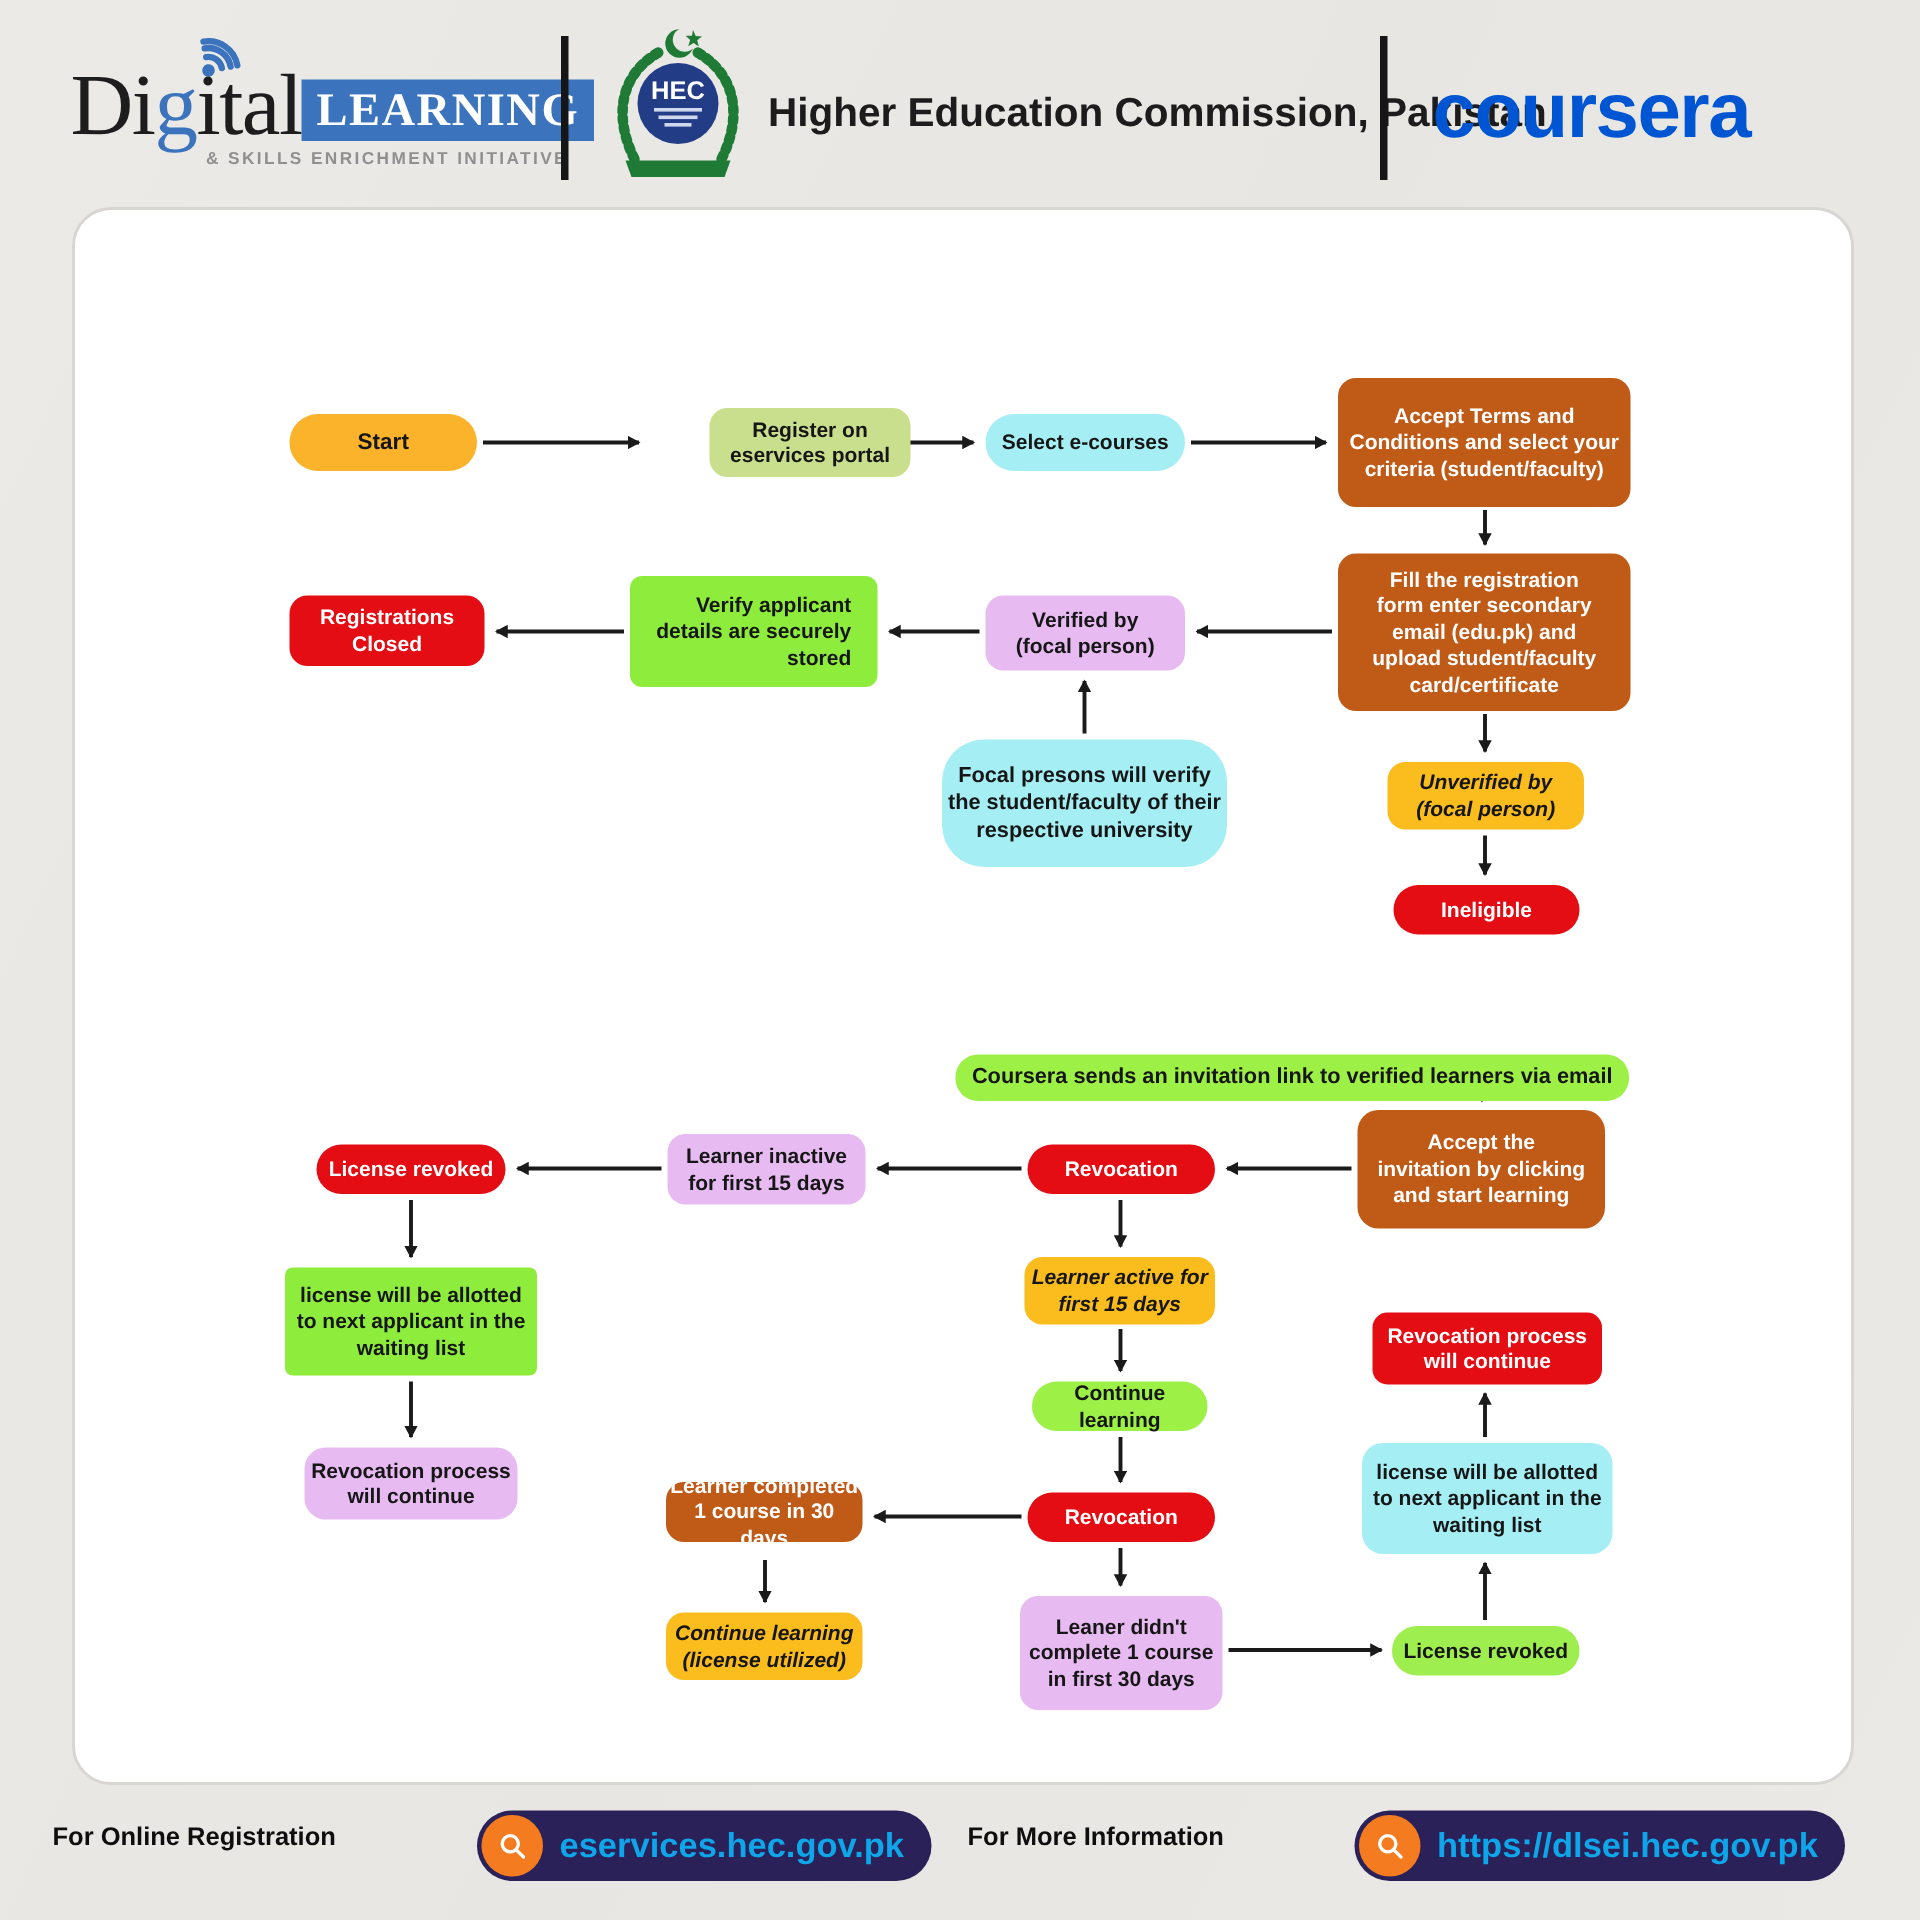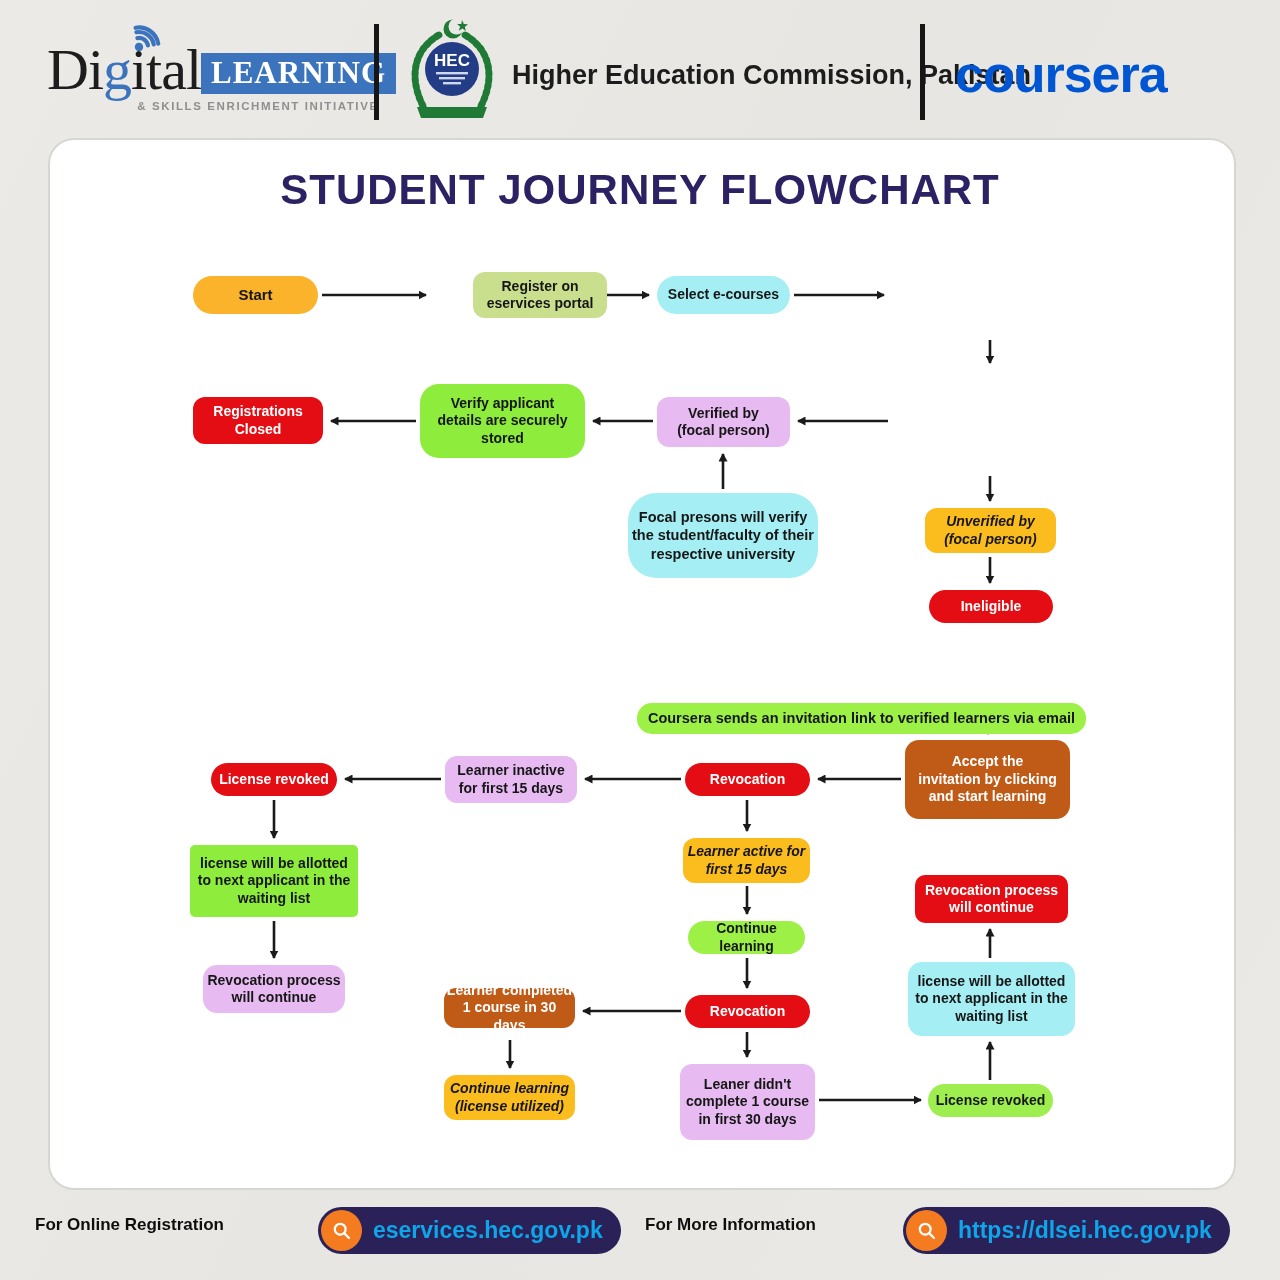--- a/index.html
+++ b/index.html
@@ -98,21 +98,20 @@
       <path d="M14 91 L84 91 L80 102 L18 102 Z" fill="#1E7A34"></path>
     </svg>
   </div>
   <div class="hec-name">Higher Education Commission, Pakistan</div>
 
   <div class="hdr-divider" style="left:920px;top:24px;height:96px;"></div>
 
   <div class="coursera">coursera</div>
 
   <div class="card"></div>
-  <div class="fc-title">STUDENT JOURNEY FLOWCHART</div>
 
   <svg class="arrows" width="1280" height="1280" viewBox="0 0 1280 1280">
     <defs>
       <marker id="arw" markerWidth="9" markerHeight="9" refX="7.5" refY="4.5" orient="auto" markerUnits="userSpaceOnUse">
         <path d="M0,0 L8.5,4.5 L0,9 z" fill="#1a1a1a"></path>
       </marker>
     </defs>
     <g stroke="#1a1a1a" stroke-width="2.6" fill="none">
       <line x1="322" y1="295" x2="426" y2="295" marker-end="url(#arw)"></line>
       <line x1="571" y1="295" x2="649" y2="295" marker-end="url(#arw)"></line>
@@ -139,24 +138,32 @@
       <line x1="819" y1="1100" x2="921" y2="1100" marker-end="url(#arw)"></line>
       <line x1="990" y1="1080" x2="990" y2="1042" marker-end="url(#arw)"></line>
       <line x1="990" y1="958" x2="990" y2="929" marker-end="url(#arw)"></line>
     </g>
   </svg>
 
   <div class="node pill c-orange" style="left:193px;top:276px;width:125px;height:38px;font-size:15px;">Start</div>
   <div class="node c-lightgreen" style="left:433px;top:272px;width:134px;height:46px;">Register on
 eservices portal</div>
   <div class="node pill c-cyan" style="left:657px;top:276px;width:133px;height:38px;">Select e-courses</div>
-
+  <div class="node c-brown" style="left:892px;top:252px;width:195px;height:86px;">Accept Terms and
+Conditions and select your
+criteria (student/faculty)</div>
+
+  <div class="node c-brown" style="left:892px;top:369px;width:195px;height:105px;">Fill the registration
+form enter secondary
+email (edu.pk) and
+upload student/faculty
+card/certificate</div>
   <div class="node c-lavender" style="left:657px;top:397px;width:133px;height:50px;">Verified by
 (focal person)</div>
-  <div class="node c-green" style="left:420px;top:384px;width:165px;height:74px;border-radius:19px;">Verify applicant
+  <div class="node c-green" style="left:420px;top:384px;width:165px;height:74px;border-radius:8px;text-align:right;">Verify applicant
 details are securely
 stored</div>
   <div class="node c-red" style="left:193px;top:397px;width:130px;height:47px;">Registrations
 Closed</div>
 
   <div class="node c-cyan" style="left:628px;top:493px;width:190px;height:85px;border-radius:28px;font-size:14.5px;">Focal presons will verify
 the student/faculty of their
 respective university</div>
   <div class="node c-yellow" style="left:925px;top:508px;width:131px;height:45px;">Unverified by
 (focal person)</div>

